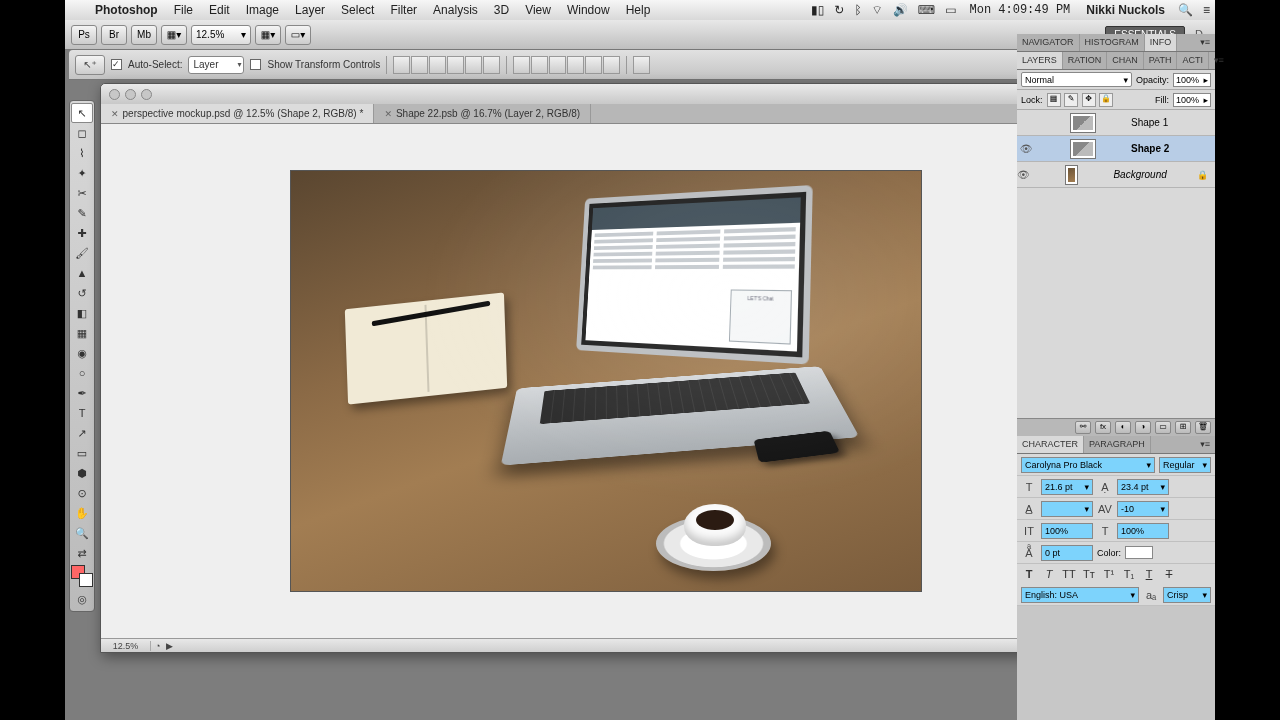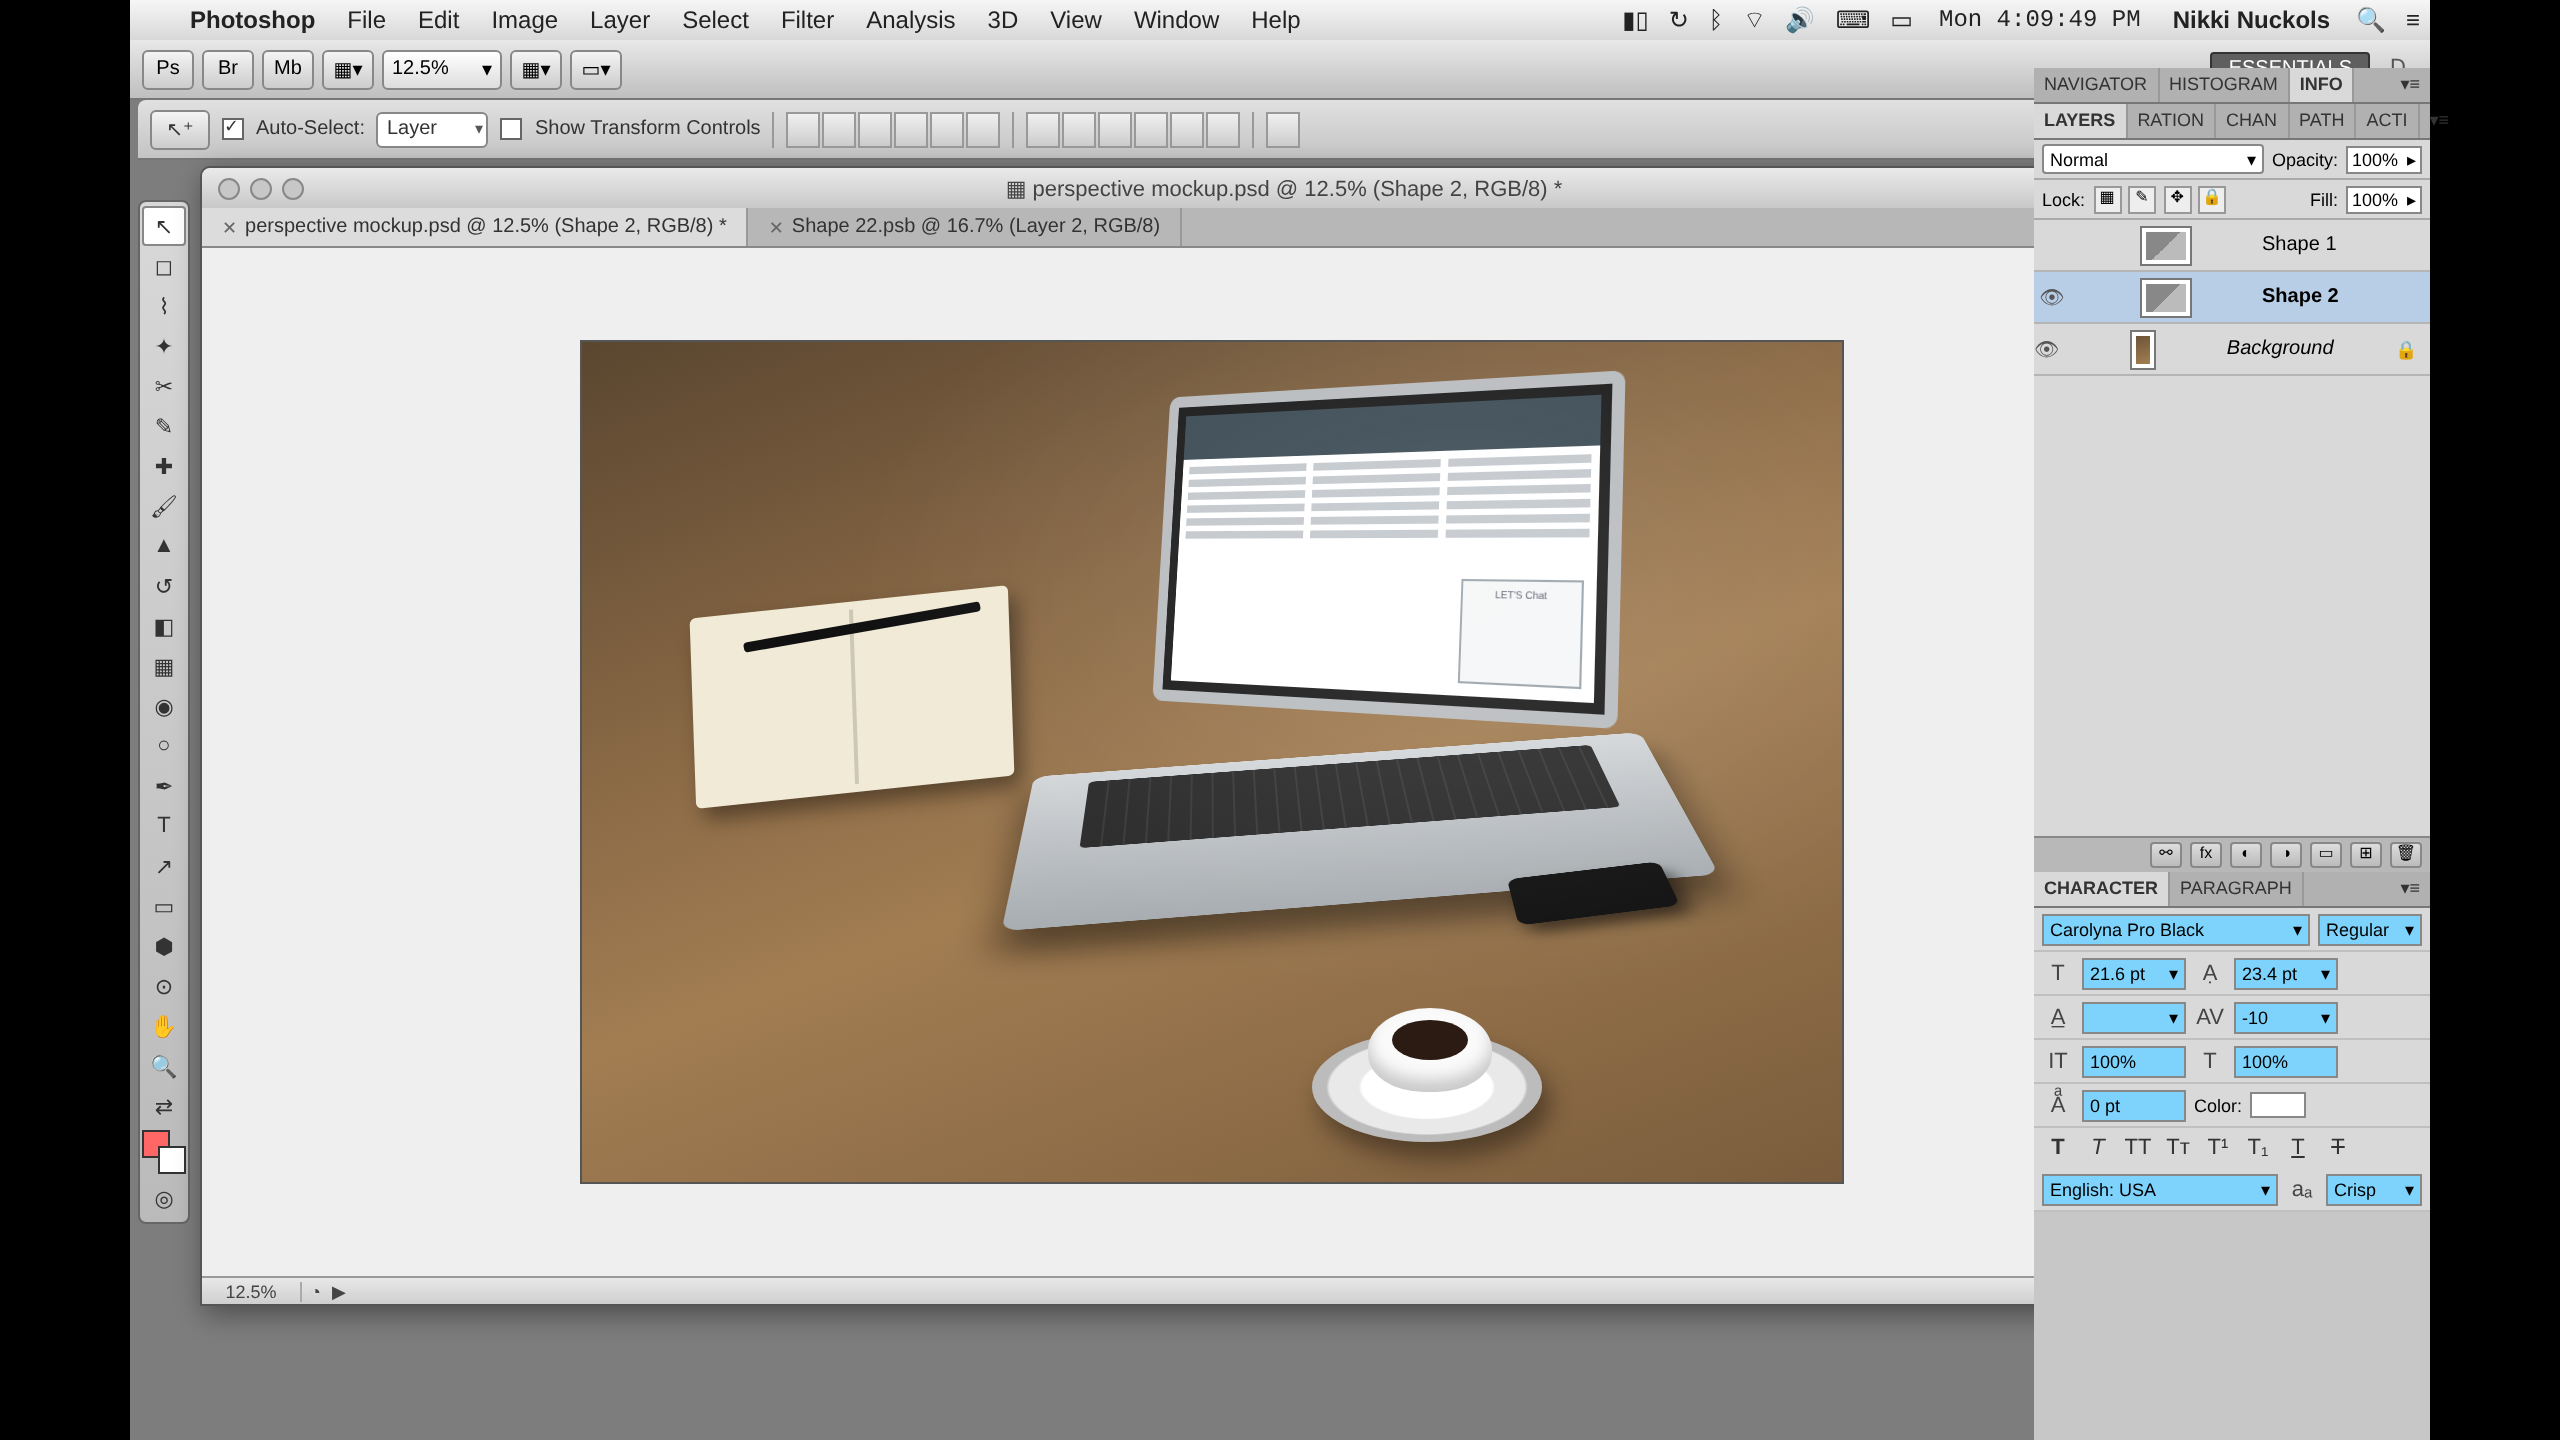--- a/index.html
+++ b/index.html
@@ -83,21 +83,21 @@
 .sw2 { position:absolute; right:0; bottom:0; width:14px; height:14px; background:#fff; border:1px solid #333;}
 
 
 .rightmini { position:absolute; right:70px; top:25px; width:22px; }
 .rightmini .mi { width:22px; height:22px; background:linear-gradient(#ddd,#bbb); border:1px solid #777; margin-bottom:2px; border-radius:3px; }
 
 
 .panels { position:absolute; right:0; top:14px; width:198px; bottom:0; background:#c7c7c7; }
 .ptabs { display:flex; height:18px; font-size:9px; background:#b1b1b1; border-bottom:1px solid #777;}
 .ptab { padding:3px 5px; color:#333; border-right:1px solid #999; }
-.ptab.active { background:#d9d9d9; font-weight:bold;}
+.ptab.active { background:#d9d9d9; font-weight:normal;}
 .layerpanel { background:#d9d9d9; }
 .blendrow { display:flex; align-items:center; height:20px; padding:0 4px; gap:4px; font-size:9px; border-bottom:1px solid #aaa;}
 .blend-sel { flex:1; height:15px; border:1px solid #888; background:#fff; border-radius:2px; padding:0 3px; display:flex; align-items:center; justify-content:space-between;}
 .lockrow { display:flex; align-items:center; height:20px; padding:0 4px; gap:4px; font-size:9px; border-bottom:1px solid #aaa;}
 .lock-icons span { display:inline-block; width:14px; height:14px; border:1px solid #999; background:#eee; margin-right:1px; font-size:8px; text-align:center;}
 .pct { width:38px; height:14px; border:1px solid #888; background:#fff; font-size:9px; padding:0 2px; display:flex; align-items:center; justify-content:space-between;}
 .layer { display:flex; align-items:center; height:26px; border-bottom:1px solid #b5b5b5; font-size:10px;gap:31px;}
 .layer.sel { background:#b8cde6; }
 .eye { width:18px; text-align:center; color:#555; }
 .thumb { width:26px; height:20px; background:#fff; border:1px solid #777; margin:0 4px; position:relative;}
@@ -276,21 +276,20 @@
     <div class="mi"></div>
   </div>
 
   <div class="docwin">
     <div class="titlebar">
       <div class="traffic">
         <div class="tdot"></div>
         <div class="tdot"></div>
         <div class="tdot"></div>
       </div>
-      <div class="title">▦ <span>perspective mockup.psd @ 12.5% (Shape 2, RGB/8) *</span></div>
     </div>
     <div class="doctabs">
       <div class="dtab active">
           <span class="x">✕</span>
           <span>perspective mockup.psd @ 12.5% (Shape 2, RGB/8) *</span>
         </div>
       <div class="dtab">
           <span class="x">✕</span>
           <span>Shape 22.psb @ 16.7% (Layer 2, RGB/8)</span>
         </div>

